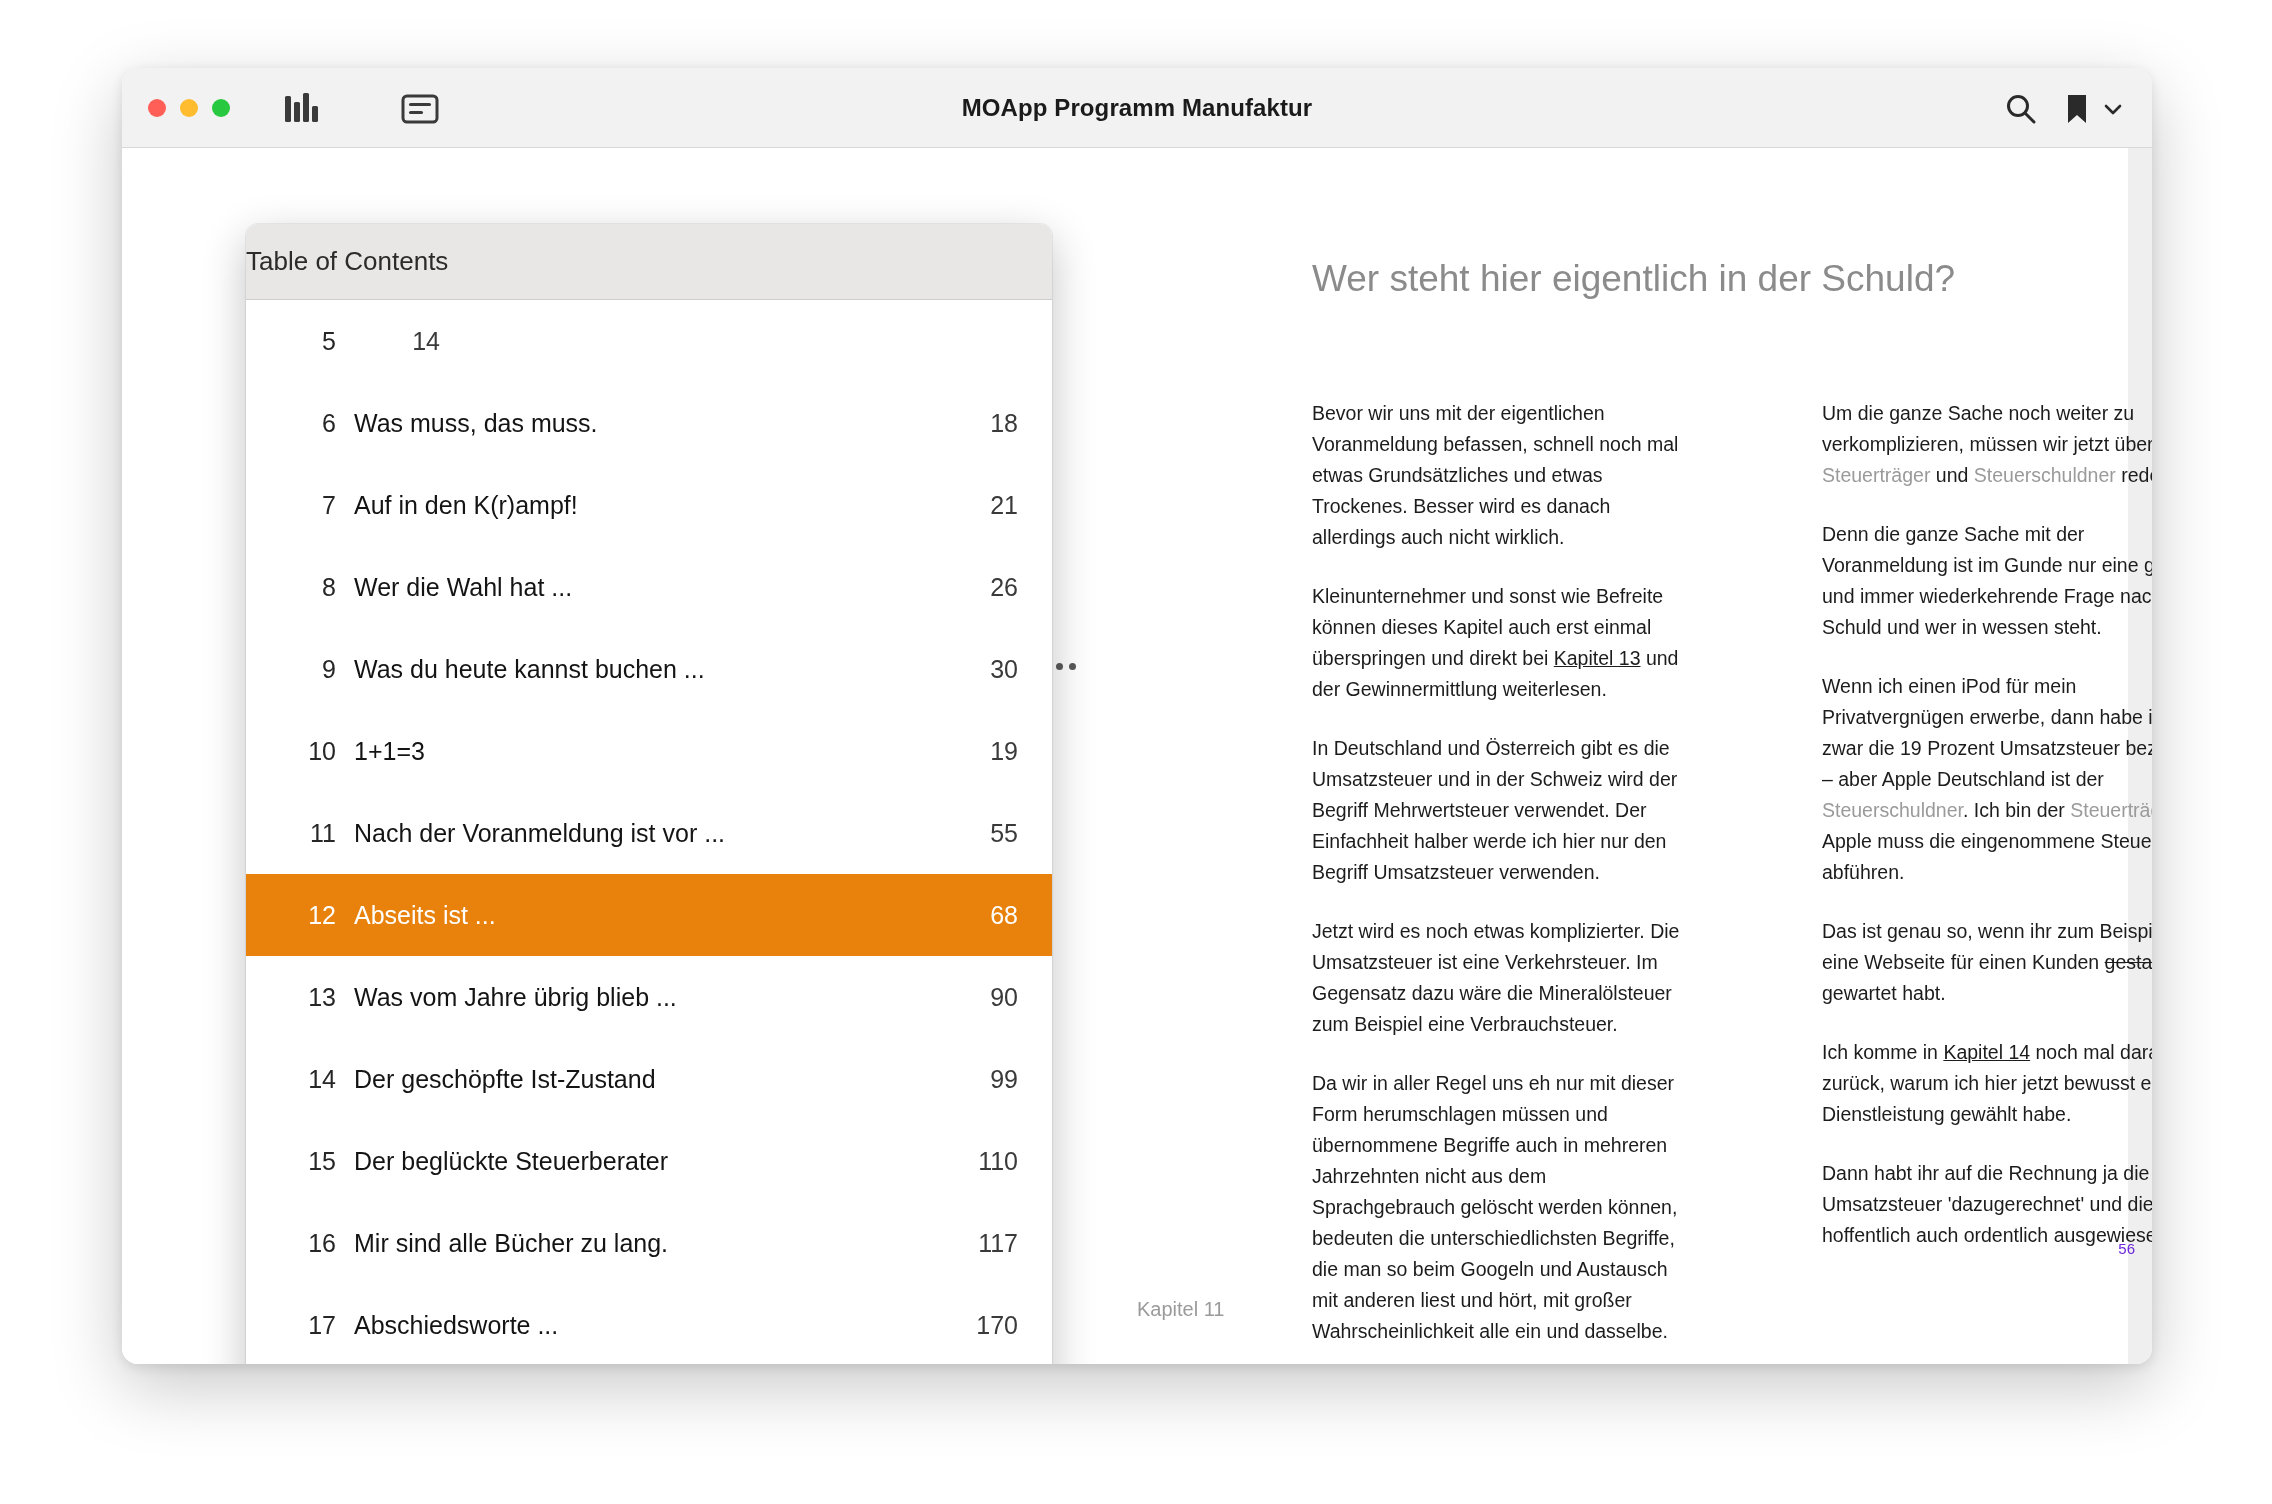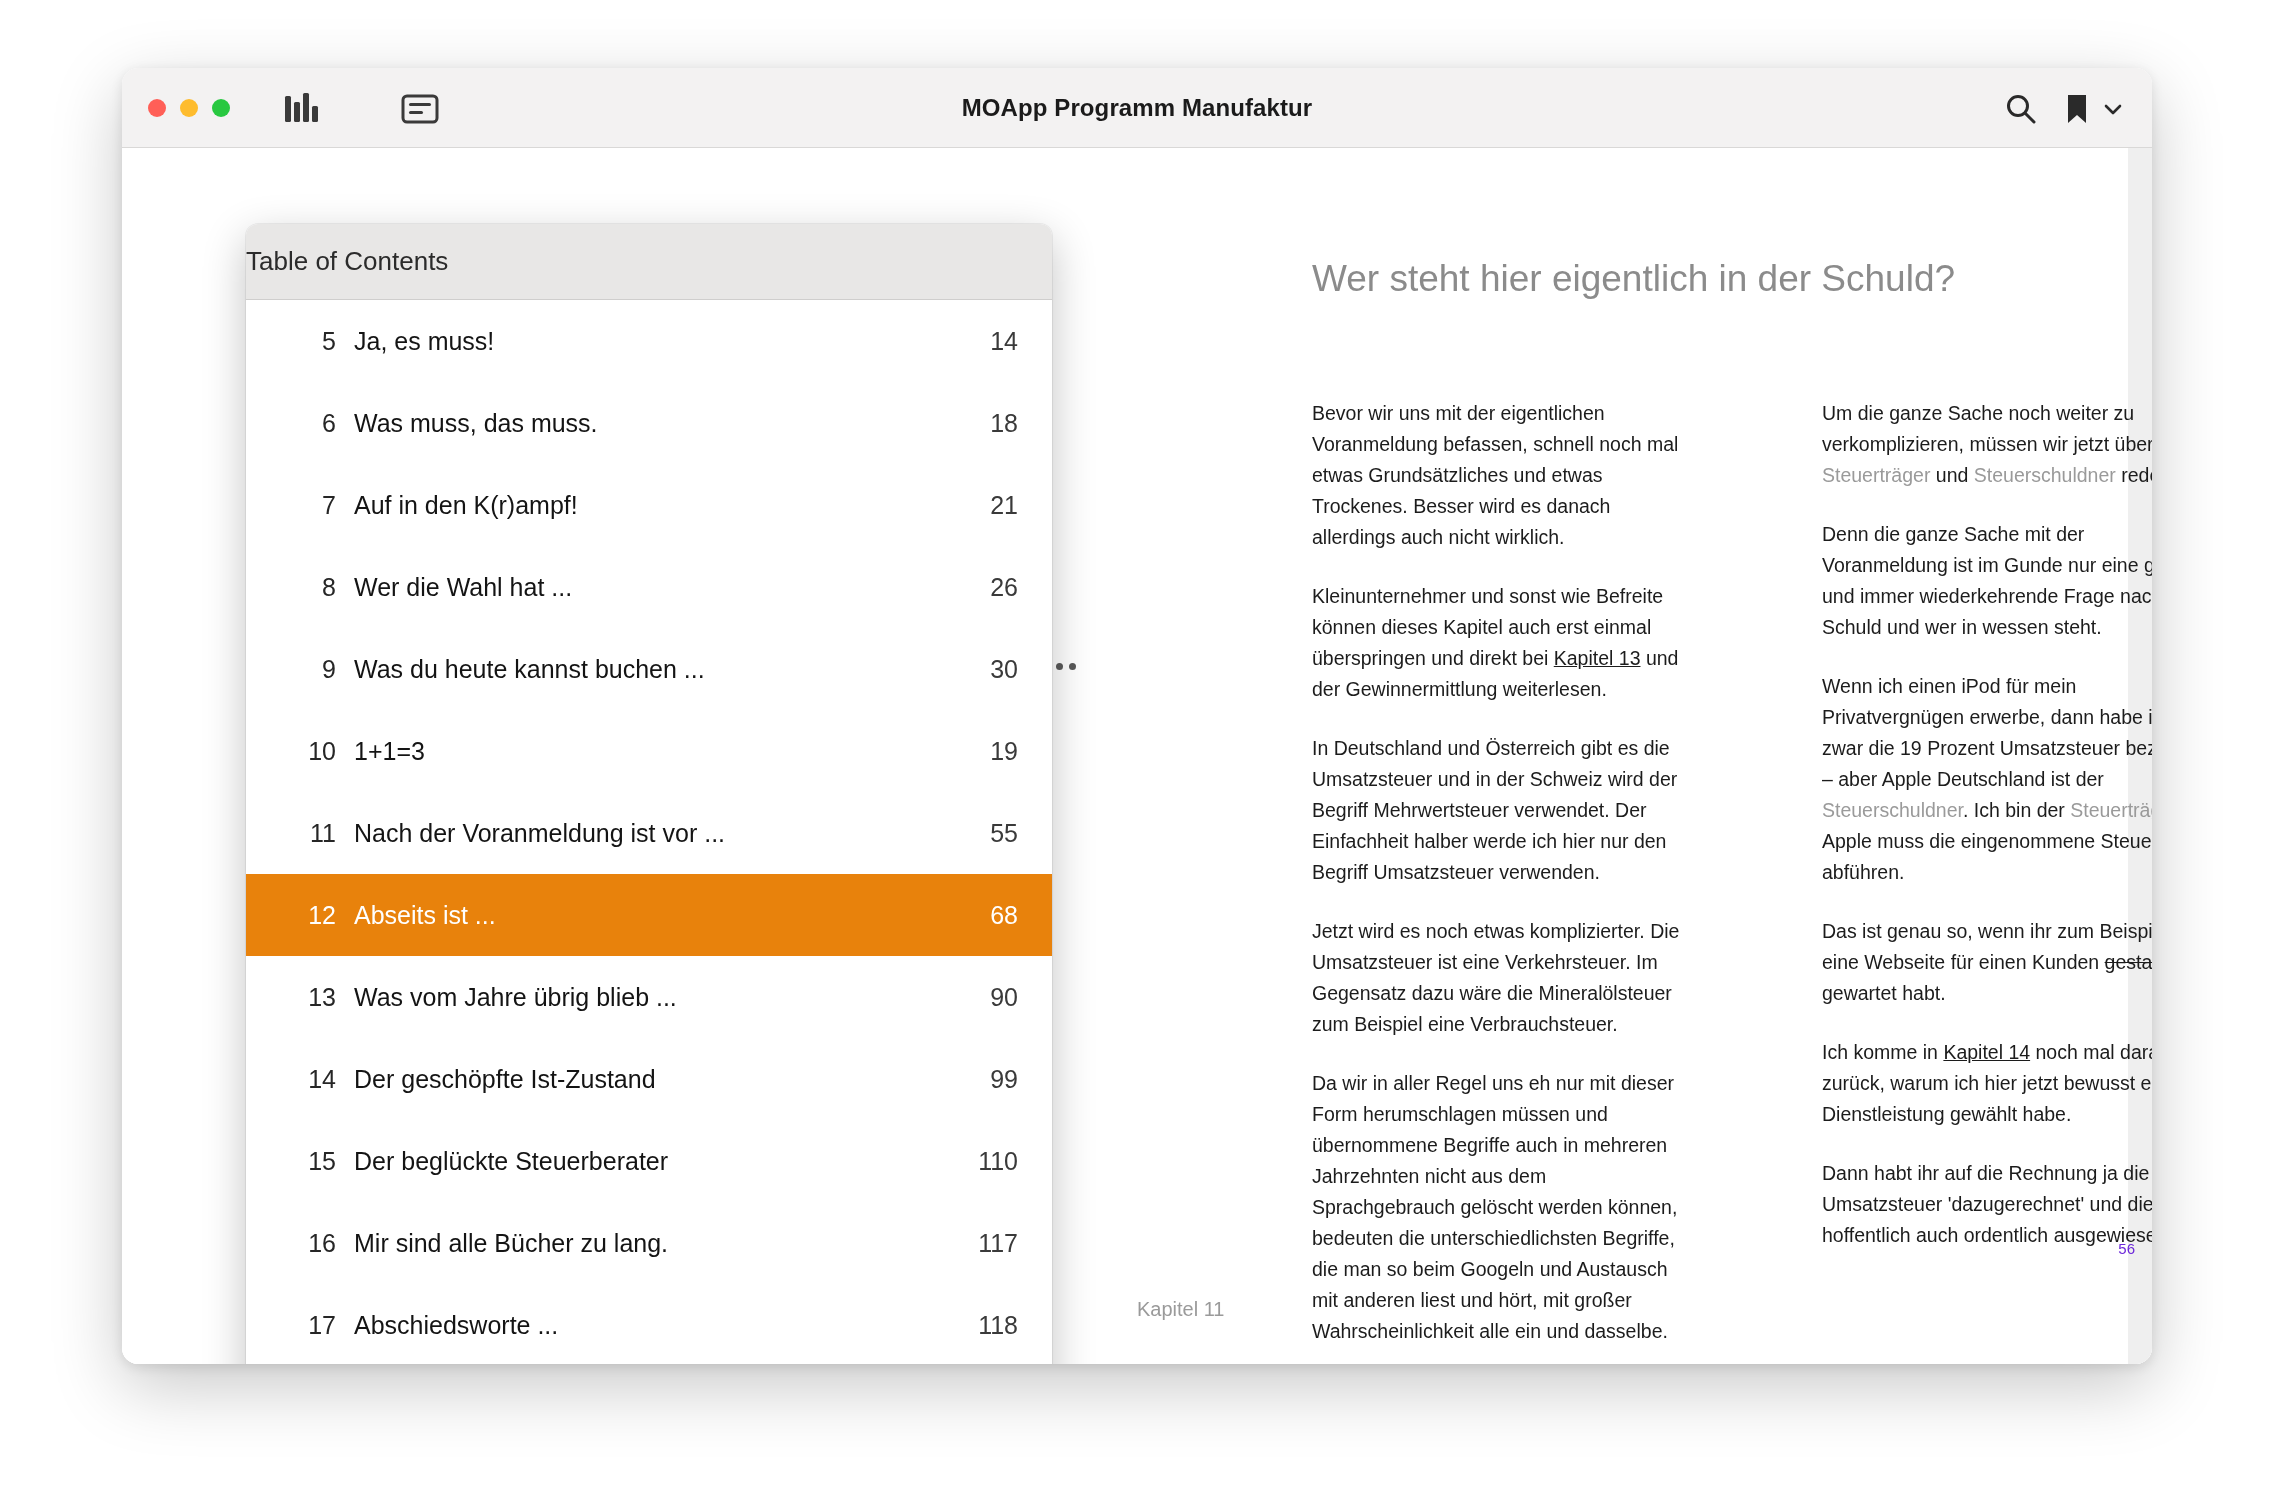--- a/index.html
+++ b/index.html
@@ -346,21 +346,20 @@
       <i></i>
     </div>
 
     <div class="toc">
       <div class="toc-header">
         <div class="toc-header-title">Table of Contents</div>
       </div>
       <div class="toc-list" id="toc-list">
           <div class="toc-row">
             <div class="num">5</div>
-            <div class="label">Ja, es muss!</div>
             <div class="page">14</div>
           </div>
           <div class="toc-row">
             <div class="num">6</div>
             <div class="label">Was muss, das muss.</div>
             <div class="page">18</div>
           </div>
           <div class="toc-row">
             <div class="num">7</div>
             <div class="label">Auf in den K(r)ampf!</div>
@@ -407,19 +406,19 @@
             <div class="page">110</div>
           </div>
           <div class="toc-row">
             <div class="num">16</div>
             <div class="label">Mir sind alle Bücher zu lang.</div>
             <div class="page">117</div>
           </div>
           <div class="toc-row">
             <div class="num">17</div>
             <div class="label">Abschiedsworte ...</div>
-            <div class="page">118</div>
+            <div class="page">170</div>
           </div>
         </div>
     </div>
 
   </div>
 </div>
 
 </body></html>

